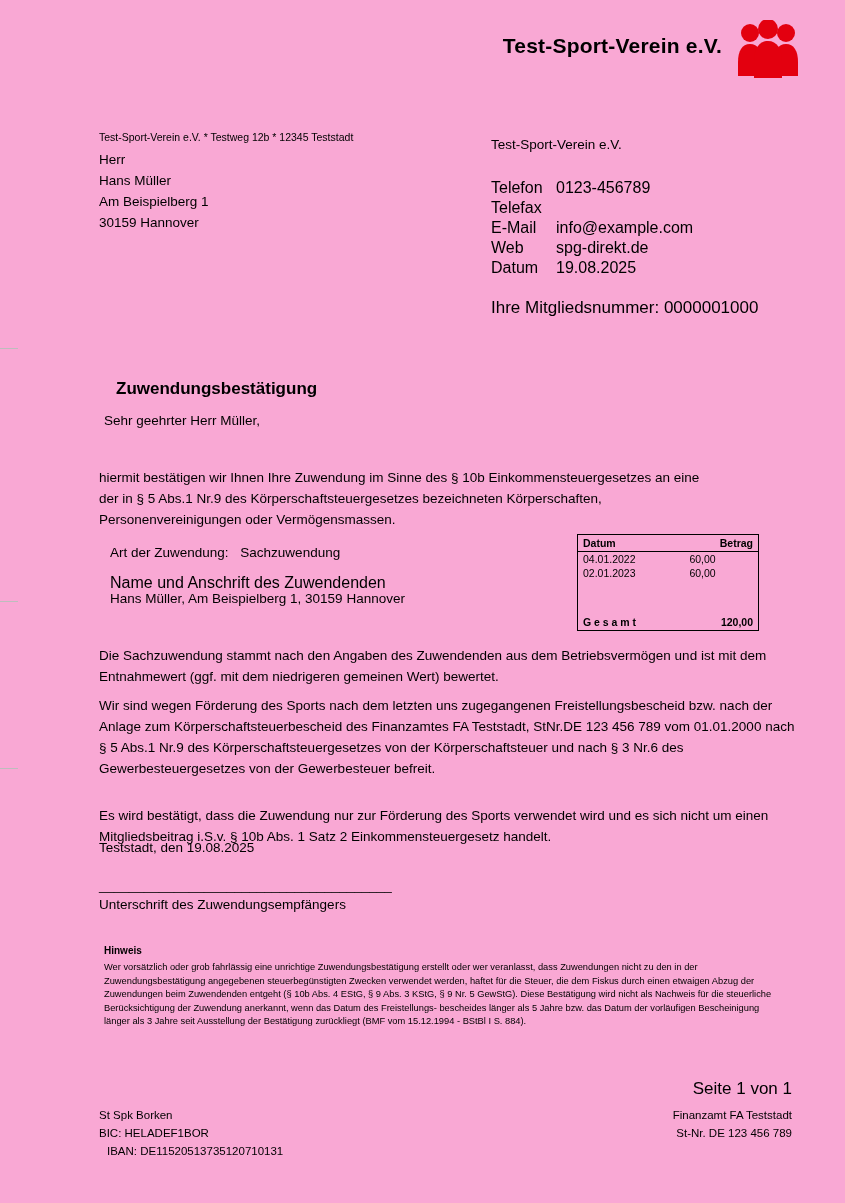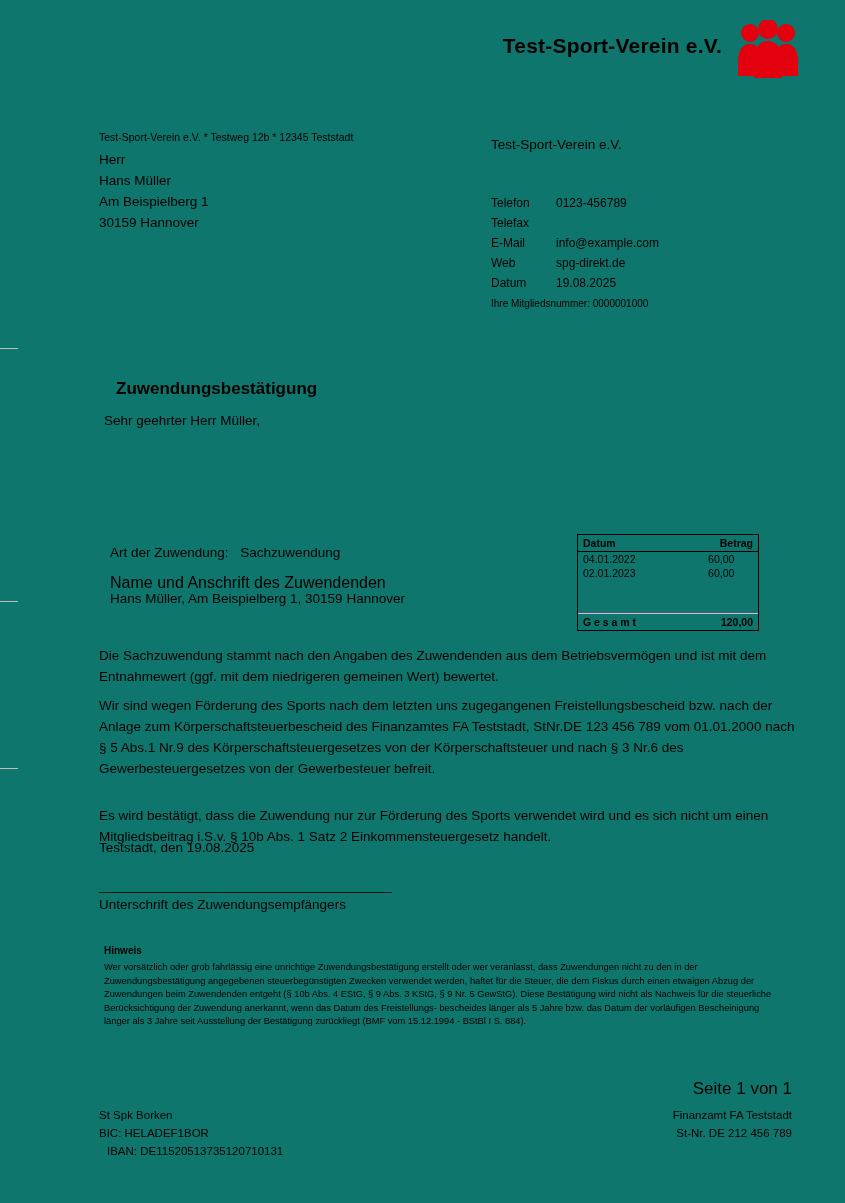--- a/index.html
+++ b/index.html
@@ -8,21 +8,21 @@
     background: #ffffff;
   }
   body {
     font-family: "Liberation Sans", sans-serif;
     color: #000000;
   }
   .page {
     position: relative;
     width: 845px;
     height: 1203px;
-    background: #0f766e;
+    background: #f9a8d4;
     overflow: hidden;
   }
 
   
   .fold-mark {
     position: absolute;
     left: 0;
     width: 18px;
     height: 0;
     border-top: 1px solid #bdbdbd;
@@ -69,32 +69,31 @@
   .contact-name {
     position: absolute;
     left: 491px;
     top: 137px;
     font-size: 13.5px;
   }
   .contact-table {
     position: absolute;
     left: 491px;
     top: 178px;
-    font-size: 12px;
+    font-size: 16px;
     line-height: 20px;
     border-collapse: collapse;
-    margin-top: 15px;
   }
   .contact-table td { padding: 0; vertical-align: top; }
   .contact-table td.k { width: 65px; }
   .member-no {
     position: absolute;
     left: 491px;
     top: 298px;
-    font-size: 10px;
+    font-size: 17px;
     white-space: nowrap;
   }
 
   h1.doc-title {
     position: absolute;
     left: 100px;
     top: 363px;
     margin: 16px;
     font-size: 17px;
     font-weight: bold;
@@ -161,21 +160,21 @@
     font-weight: bold;
     text-align: left;
     padding: 2px 5px 2px 5px;
     border-bottom: 1px solid #000;
   }
   .amounts thead th.r { text-align: right; }
   .amounts tbody td {
     padding: 1px 5px;
     margin-top: 30px;
   }
-  .amounts tbody td.r { text-align: center; }
+  .amounts tbody td.r { text-align: left; }
   .amounts .total-wrap {
     position: absolute;
     left: 0;
     right: 0;
     bottom: 0;
     border-top: 1px solid #f9a8d4;
   }
   .amounts .total-wrap table { width: 100%; }
   .amounts .total-wrap td { padding: 2px 5px; font-weight: bold; }
   .amounts .total-wrap td.r { text-align: right; }
@@ -294,20 +293,21 @@
       </tr>
     </tbody>
   </table>
 
   <div class="member-no">Ihre Mitgliedsnummer: 0000001000</div>
 
   <h1 class="doc-title">Zuwendungsbestätigung</h1>
 
   <div class="salutation">Sehr geehrter Herr Müller,</div>
 
+  <div class="para p-intro">hiermit bestätigen wir Ihnen Ihre Zuwendung im Sinne des § 10b Einkommensteuergesetzes an eine der in § 5 Abs.1 Nr.9 des Körperschaftsteuergesetzes bezeichneten Körperschaften, Personenvereinigungen oder Vermögensmassen.</div>
 
   <div class="kind-line">
     <span class="kind-label">Art der Zuwendung:</span>
     <span class="kind-value">Sachzuwendung</span>
   </div>
 
   <div class="donor-caption">Name und Anschrift des Zuwendenden</div>
   <div class="donor-value">Hans Müller, Am Beispielberg 1, 30159 Hannover</div>
 
   <div class="amounts">
@@ -355,16 +355,16 @@
   <div class="page-num">Seite 1 von 1</div>
 
   <div class="footer-left">
     <div>St Spk Borken</div>
     <div>BIC: HELADEF1BOR</div>
     <div class="nowrap">IBAN:  DE11520513735120710131</div>
   </div>
 
   <div class="footer-right">
     <div>Finanzamt FA Teststadt</div>
-    <div>St-Nr. DE 212 456 789</div>
+    <div>St-Nr. DE 123 456 789</div>
   </div>
 
 </div>
 
 </body></html>

